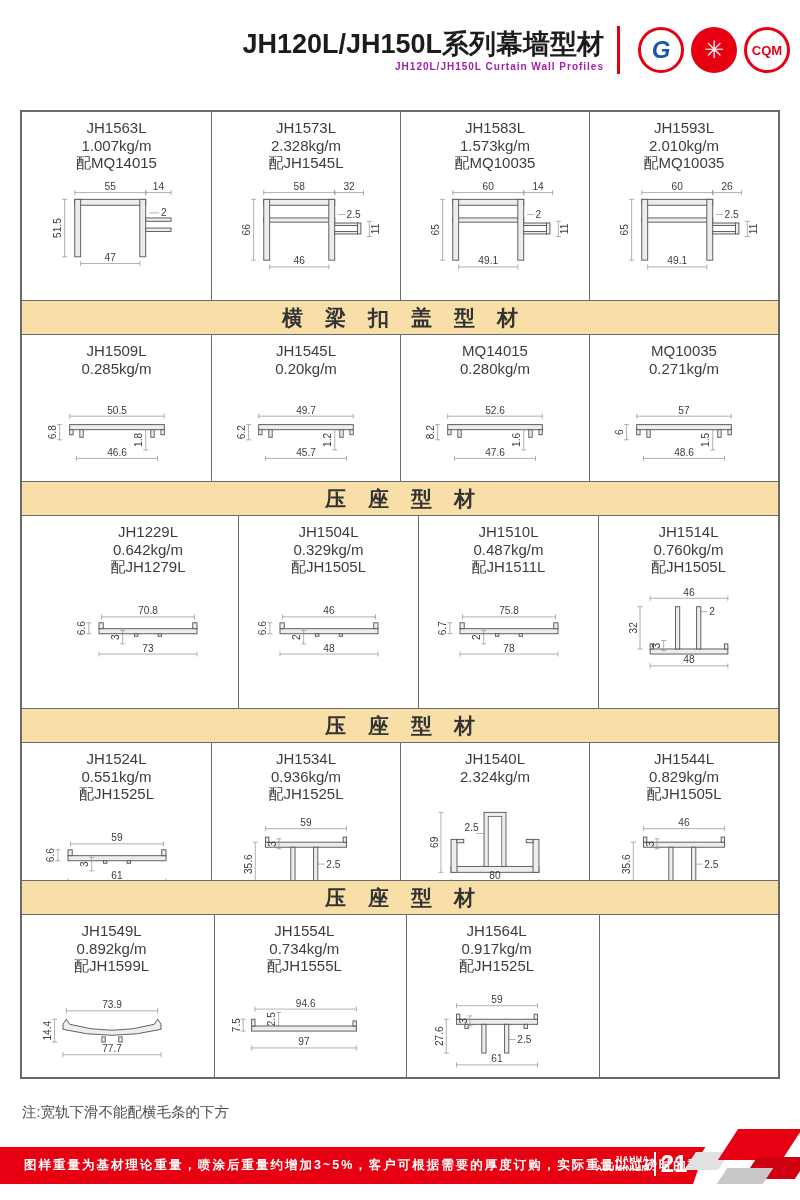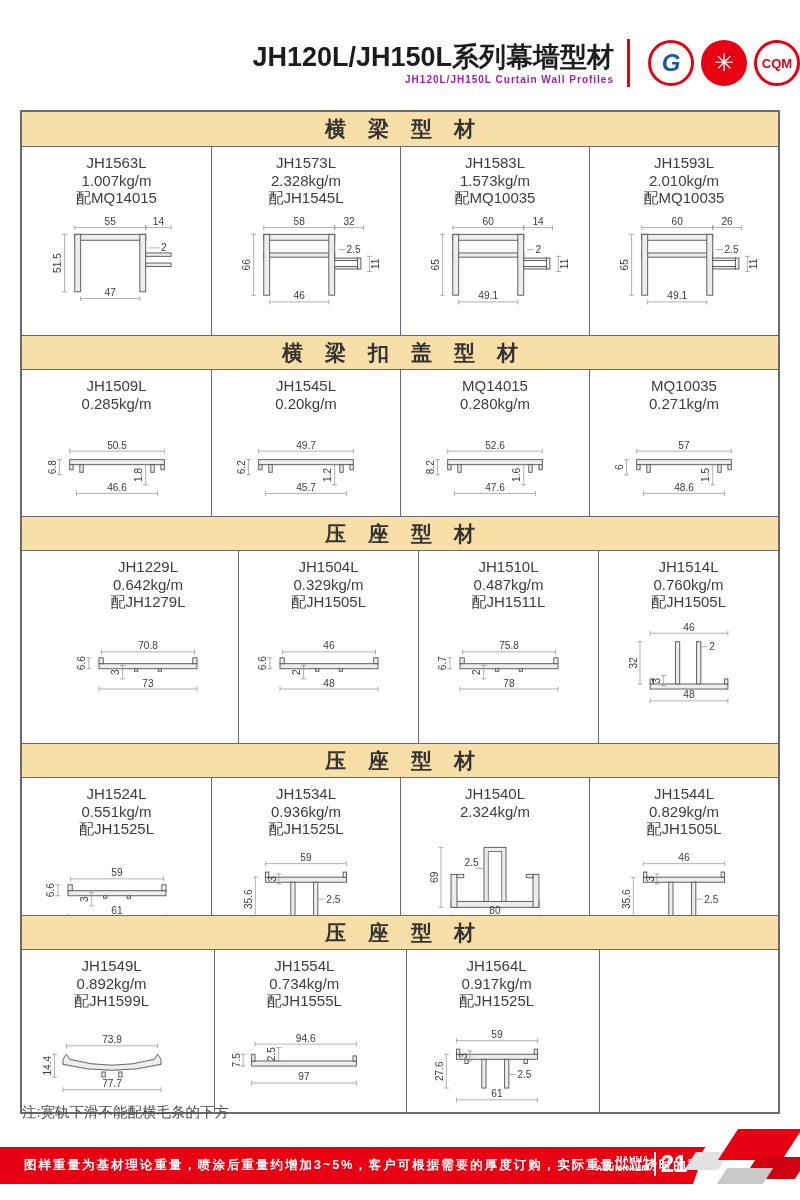--- a/index.html
+++ b/index.html
@@ -1,20 +1,20 @@
 <!DOCTYPE html>
 <html><head>
 <meta charset="utf-8">
 <style>
   html,body{margin:0;padding:0;background:#fff;}
   body{font-family:"Liberation Sans","DejaVu Sans",sans-serif;}
   #page{position:relative;width:800px;height:1200px;background:#fff;overflow:hidden;}
 
   
-  #header{position:absolute;top:26px;left:0;right:0;display:flex;justify-content:flex-end;align-items:center;margin-top:13px;}
+  #header{position:absolute;top:26px;left:0;right:0;display:flex;justify-content:flex-end;align-items:center;padding-right:10px;}
   #title-block{text-align:right;}
   #page-title{font-size:27px;font-weight:bold;color:#1c1c1c;margin:0;line-height:30px;}
   #page-subtitle{font-size:10px;color:#a21caf;margin-top:2px;letter-spacing:1px;font-weight:bold;}
   #header-divider{width:3px;height:48px;background:#e60012;margin:0 11px 0 13px;}
   .logo{width:46px;height:46px;border-radius:50%;display:flex;align-items:center;justify-content:center;margin-left:7px;box-sizing:border-box;}
   .logo.ring{border:3px solid #e60012;background:#fff;}
   .logo.solid{background:#e60012;border:3px solid #e60012;}
   #logo-gb span{font-size:24px;font-weight:bold;font-style:italic;color:#1a56b0;}
   #logo-badge span{font-size:24px;color:#fff;line-height:1;}
   #logo-cqm span{font-size:13px;font-weight:bold;color:#e60012;letter-spacing:0;}
@@ -68,23 +68,20 @@
       </div>
     <div class="logo solid" id="logo-badge">
         <span>✳</span>
       </div>
     <div class="logo ring" id="logo-cqm">
         <span>CQM</span>
       </div>
   </div>
 
   <div id="profile-table">
-      <div class="band">
-        <span class="band-title">横梁型材</span>
-      </div>
       <div class="row" style="height: 188px;">
         <div class="cell">
           <div class="p-code">JH1563L</div>
           <div class="p-weight">1.007kg/m</div>
           <div class="p-match">配MQ14015</div>
           <svg width="176" height="98" viewBox="0 0 176 116" preserveAspectRatio="xMidYMid meet">
             <rect class="m" x="38" y="30" width="84" height="7"></rect>
             <rect class="m" x="38" y="30" width="7" height="68"></rect>
             <rect class="m" x="115" y="30" width="7" height="68"></rect>
             <rect class="m" x="122" y="52" width="30" height="4"></rect>

